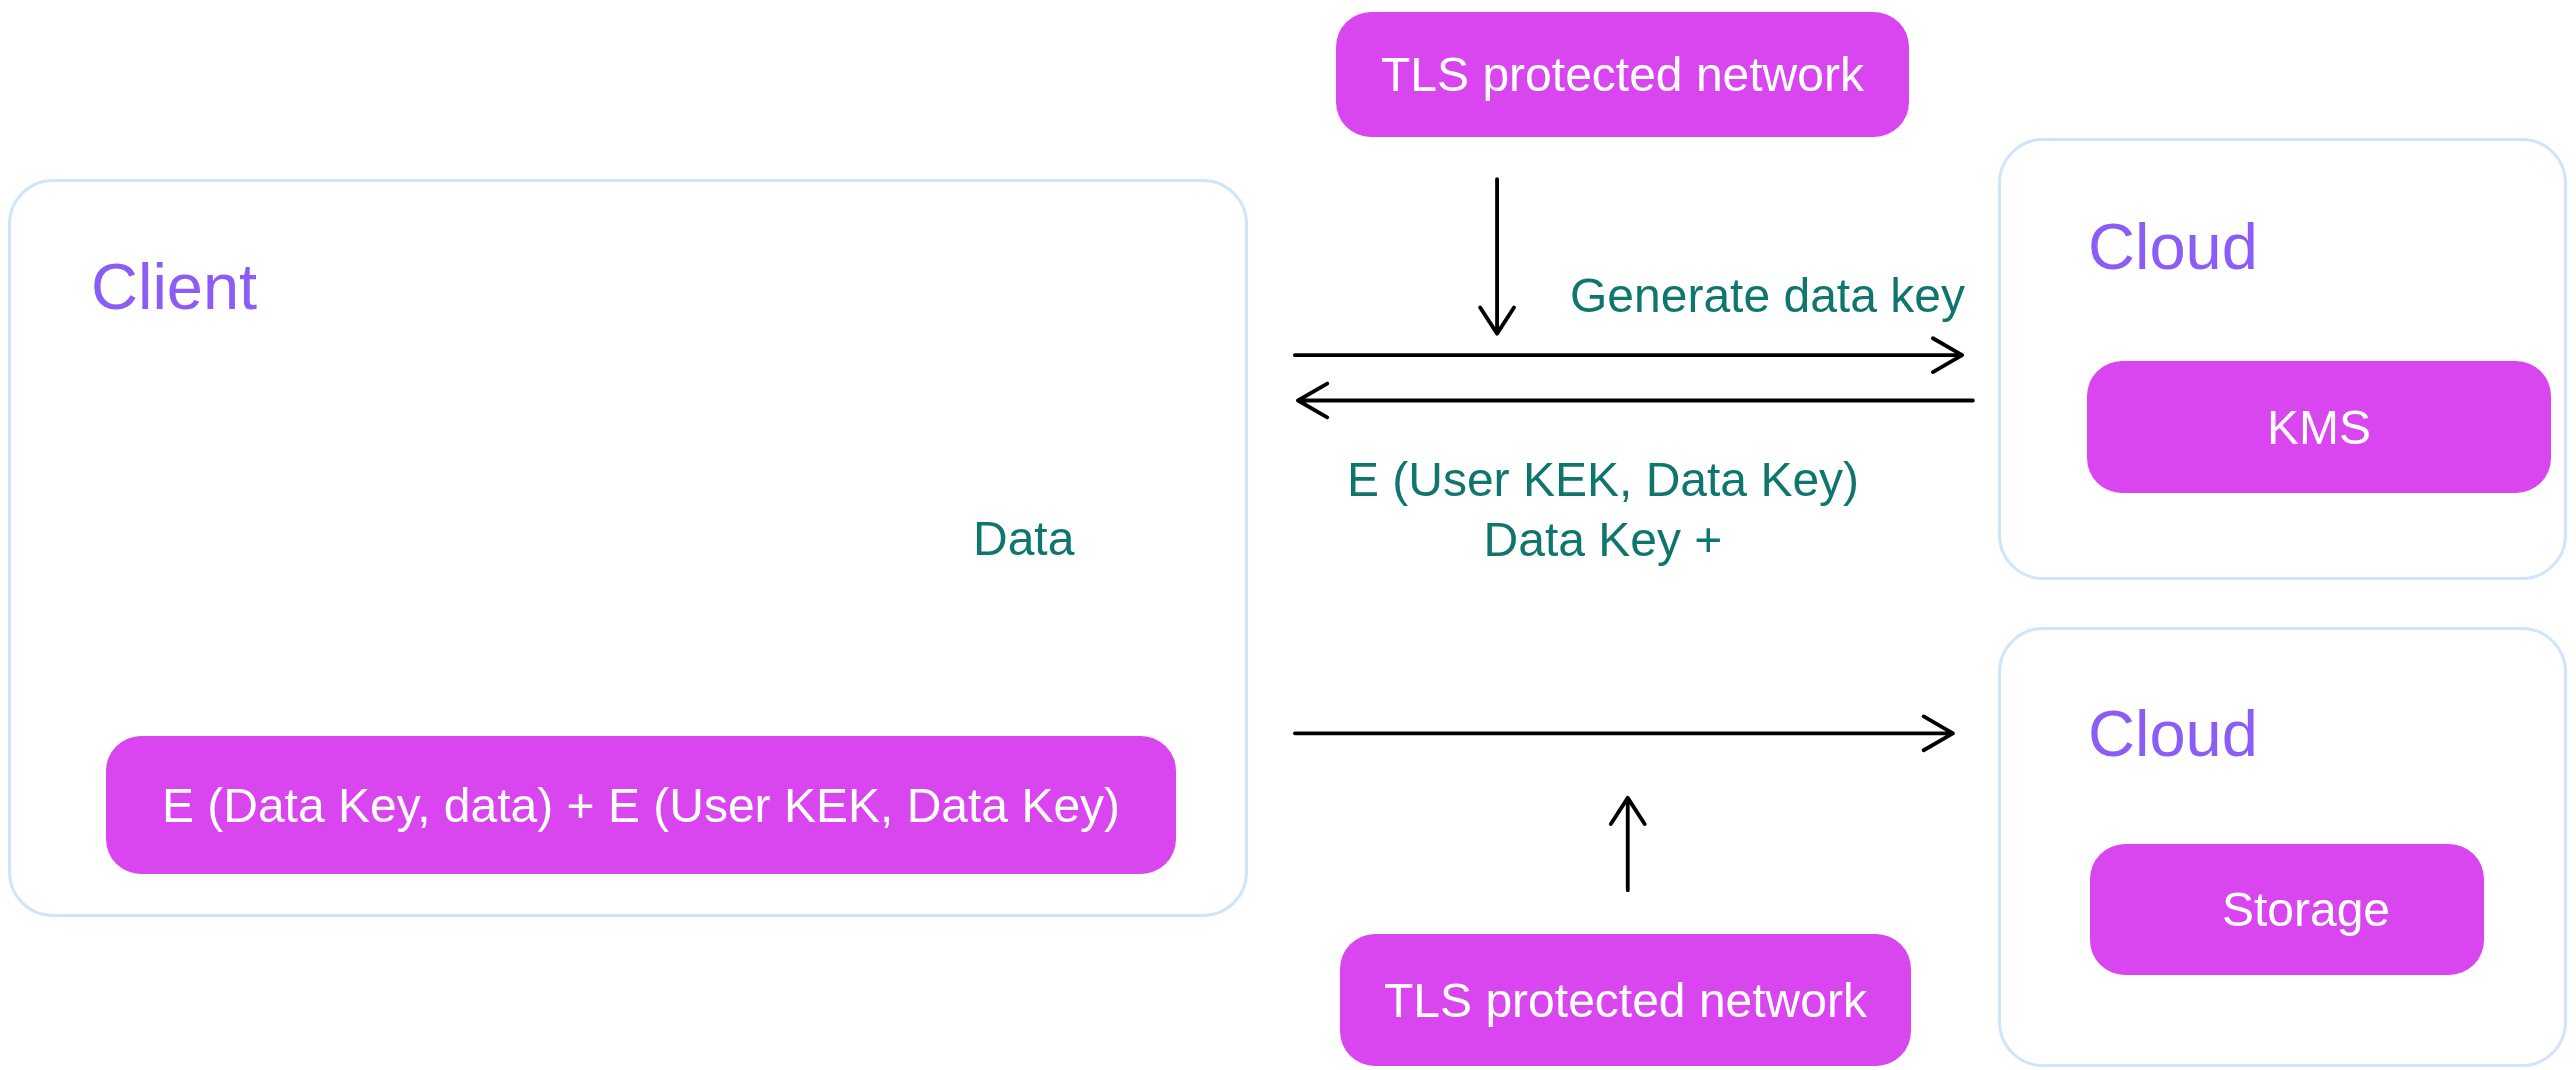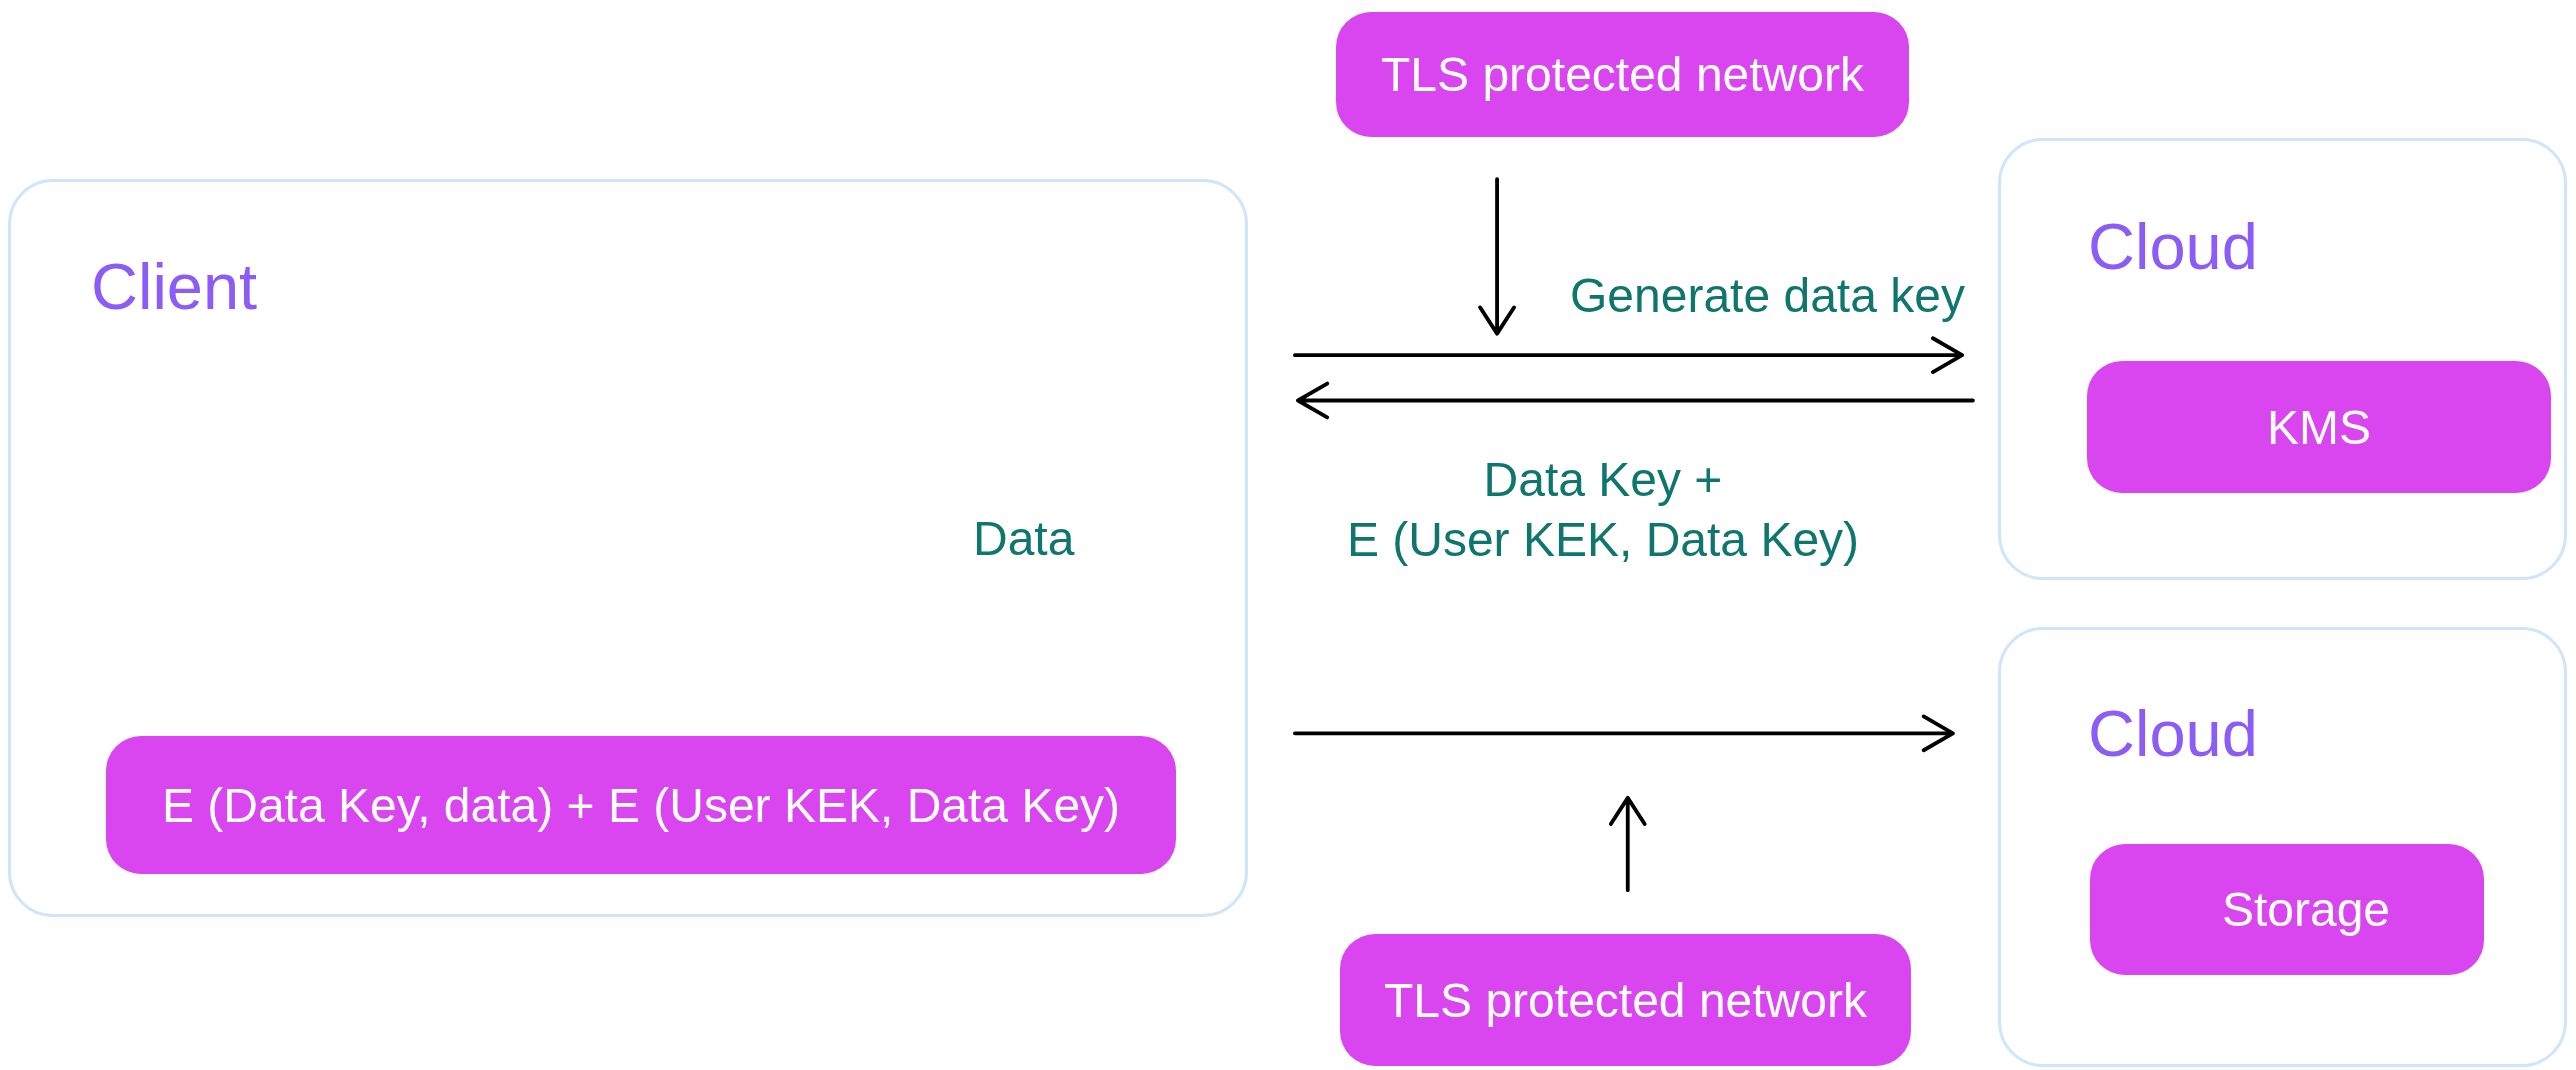--- a/index.html
+++ b/index.html
@@ -96,22 +96,22 @@
 
   <div class="edge-label" style="left:973px; top:509px;">Data</div>
 
   <div class="pill" style="left:106px; top:736px; width:1070px; height:138px;">
     <span>E (Data Key, data) + E (User KEK, Data Key)</span>
   </div>
 
   <div class="edge-label" style="left:1570px; top:266px;">Generate data key</div>
 
   <div class="edge-label center" style="left:1334px; top:450px; width:538px;">
+    <div>E (User KEK, Data Key)</div>
     <div>Data Key +</div>
-    <div>E (User KEK, Data Key)</div>
   </div>
 
 
   <div class="frame" style="left:1998px; top:138px; width:569px; height:442px;"></div>
   <div class="heading" style="left:2088px; top:214px;">Cloud</div>
   <div class="pill" style="left:2087px; top:361px; width:464px; height:132px;">
     <span>KMS</span>
   </div>
 
   <div class="frame" style="left:1998px; top:627px; width:569px; height:440px;"></div>

